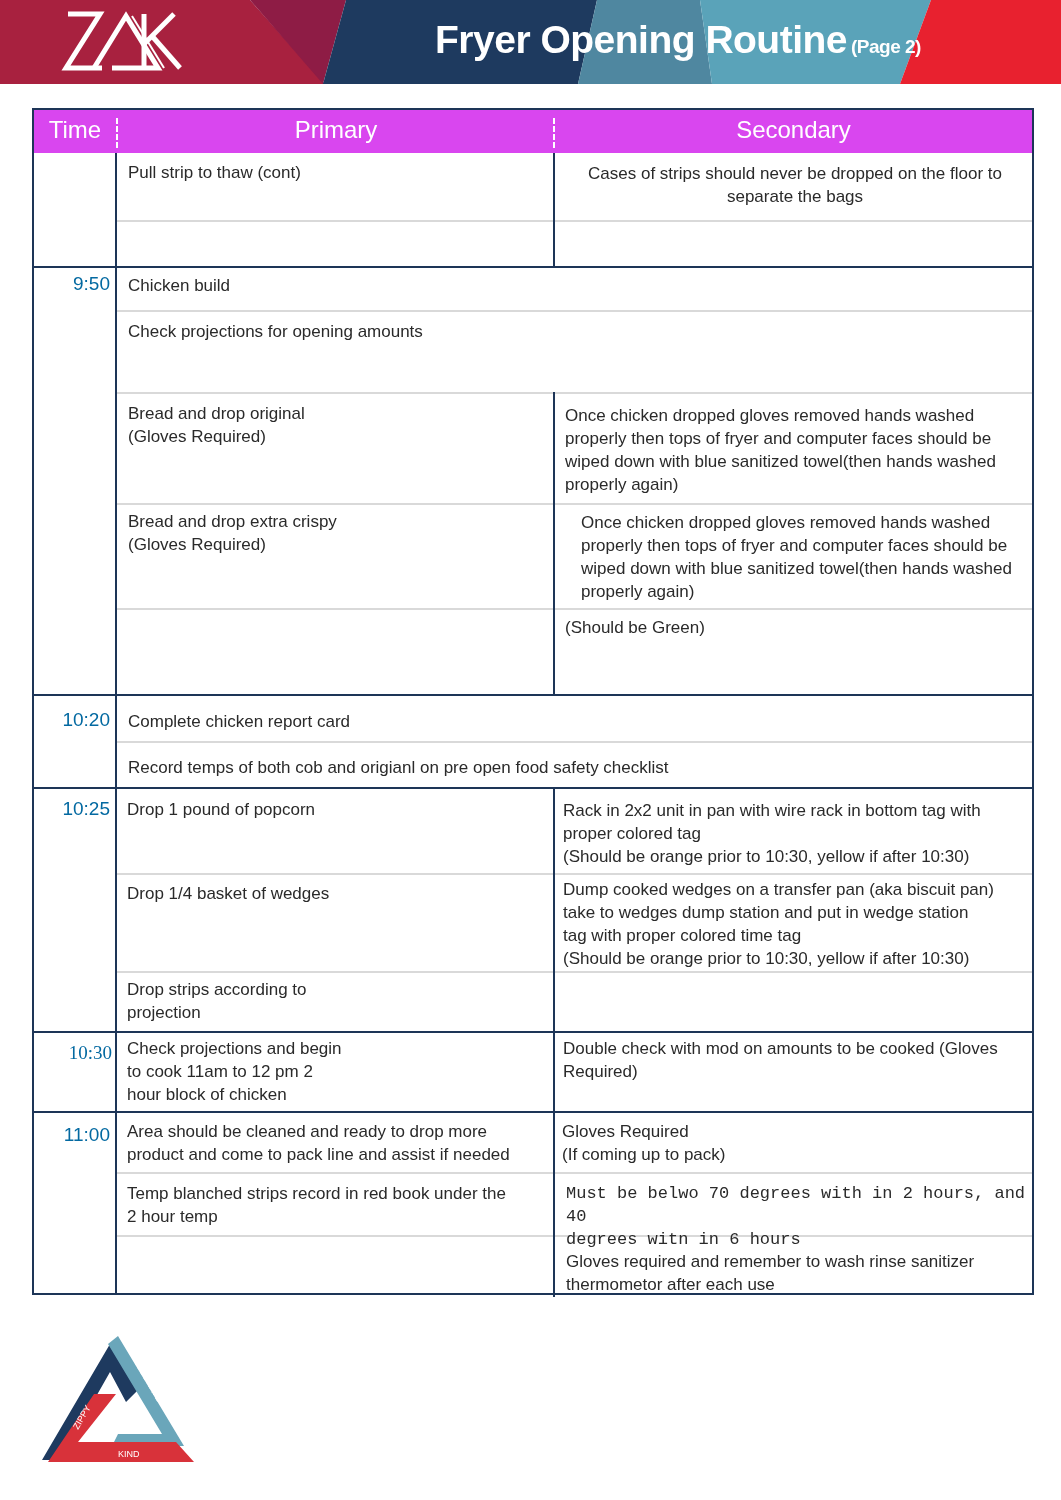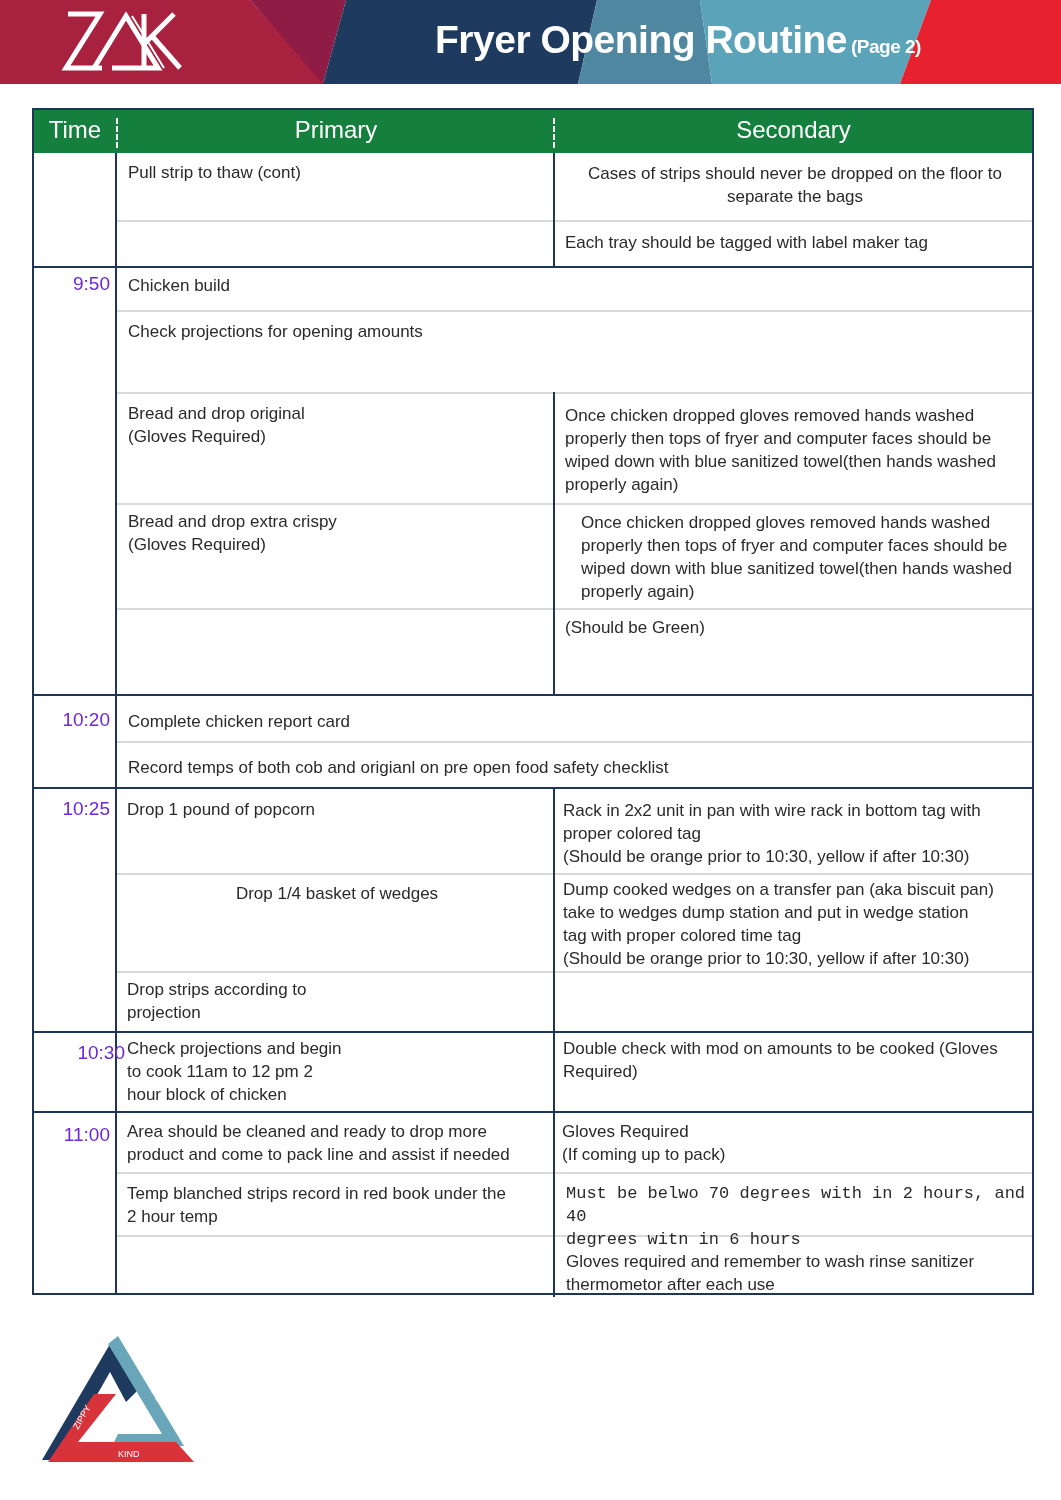--- a/index.html
+++ b/index.html
@@ -2,25 +2,25 @@
 <html><head>
 <meta charset="utf-8">
 <style>
   html, body { margin:0; padding:0; }
   body { width:1061px; height:1500px; background:#ffffff; position:relative; overflow:hidden; font-family:"Liberation Sans", sans-serif; color:#222; }
   .banner { position:absolute; left:0; top:0; width:1061px; height:104px; overflow:hidden; }
   .banner svg { position:absolute; left:0; top:0; }
   .title { position:absolute; left:435px; top:18px; color:#fff; font-family:"Liberation Sans", sans-serif; font-weight:bold; font-size:39px; letter-spacing:-0.5px; white-space:nowrap; }
   .title .sub { font-size:19px; margin-left:4px; }
   .table { position:absolute; left:32px; top:108px; width:1002px; height:1187px; border:2px solid #1d3557; box-sizing:border-box; }
-  .thead { position:absolute; left:0; top:0; width:100%; height:43px; background:#15803d; }
+  .thead { position:absolute; left:0; top:0; width:100%; height:43px; background:#d946ef; }
   .th { position:absolute; top:6px; color:#fff; font-size:24px; text-align:center; }
   .dash { position:absolute; top:8px; width:0; height:30px; border-left:2px dashed #fff; }
   .cell { position:absolute; font-size:17px; line-height:23px; color:#2a2a2a; box-sizing:border-box; }
-  .time { position:absolute; font-size:19px; color:#6d28d9; text-align:right; width:76px; }
+  .time { position:absolute; font-size:19px; color:#0369a1; text-align:right; width:76px; }
   .hline { position:absolute; height:0; }
   .hl-thick { border-top:2px solid #1d3557; }
   .hl-thin { border-top:2px solid #d9d9d9; }
   .vline { position:absolute; width:0; border-left:2px solid #1d3557; }
   .footer-logo { position:absolute; left:38px; top:1330px; }
 </style>
 </head>
 <body>
 
 <div class="banner">
@@ -75,50 +75,49 @@
   <div class="hline hl-thin" style="left:83px;right:0;top:861px;"></div>
   <div class="hline hl-thin" style="left:83px;right:0;top:1062px;"></div>
   <div class="hline hl-thin" style="left:83px;right:0;top:1125px;"></div>
 
   <div class="vline" style="left:519px;top:43px;height:113px;"></div>
   <div class="vline" style="left:519px;top:282px;height:302px;"></div>
   <div class="vline" style="left:519px;top:677px;height:510px;"></div>
 
   <div class="cell" style="left:94px;top:51px;width:420px;">Pull strip to thaw (cont)</div>
   <div class="cell" style="left:531px;top:52px;width:460px;text-align:center;">Cases of strips should never be dropped on the floor to separate the bags</div>
-  <div class="cell" style="left:531px;top:121px;width:460px;">Each tray should be tagged with label maker tag</div>
 
   <div class="time" style="left:0;top:163px;">9:50</div>
   <div class="cell" style="left:94px;top:164px;width:880px;">Chicken build</div>
   <div class="cell" style="left:94px;top:210px;width:880px;">Check projections for opening amounts</div>
   <div class="cell" style="left:94px;top:292px;width:420px;white-space:pre-line;">Bread and drop original
 (Gloves Required)</div>
   <div class="cell" style="left:531px;top:294px;width:460px;">Once chicken dropped gloves removed hands washed properly then tops of fryer and computer faces should be wiped down with blue sanitized towel(then hands washed properly again)</div>
   <div class="cell" style="left:94px;top:400px;width:420px;white-space:pre-line;">Bread and drop extra crispy
 (Gloves Required)</div>
   <div class="cell" style="left:547px;top:401px;width:445px;">Once chicken dropped gloves removed hands washed properly then tops of fryer and computer faces should be wiped down with blue sanitized towel(then hands washed properly again)</div>
   <div class="cell" style="left:531px;top:506px;width:460px;">(Should be Green)</div>
 
   <div class="time" style="left:0;top:599px;">10:20</div>
   <div class="cell" style="left:94px;top:600px;width:880px;">Complete chicken report card</div>
   <div class="cell" style="left:94px;top:646px;width:880px;">Record temps of both cob and origianl on pre open food safety checklist</div>
 
   <div class="time" style="left:0;top:688px;">10:25</div>
   <div class="cell" style="left:93px;top:688px;width:420px;">Drop 1 pound of popcorn</div>
   <div class="cell" style="left:529px;top:689px;width:465px;white-space:pre-line;">Rack in 2x2 unit in pan with wire rack in bottom tag with proper colored tag
 (Should be orange prior to 10:30, yellow if after 10:30)</div>
-  <div class="cell" style="left:93px;top:772px;width:420px;text-align:center;">Drop 1/4 basket of wedges</div>
+  <div class="cell" style="left:93px;top:772px;width:420px;">Drop 1/4 basket of wedges</div>
   <div class="cell" style="left:529px;top:768px;width:465px;white-space:pre-line;">Dump cooked wedges on a transfer pan (aka biscuit pan)
 take to wedges dump station and put in wedge station
 tag with proper colored time tag
 (Should be orange prior to 10:30, yellow if after 10:30)</div>
   <div class="cell" style="left:93px;top:868px;width:420px;white-space:pre-line;">Drop strips according to
 projection</div>
 
-  <div class="time" style="left:15px;top:932px;">10:30</div>
+  <div class="time" style="left:2px;top:932px;font-family:Liberation Serif, serif;">10:30</div>
   <div class="cell" style="left:93px;top:927px;width:420px;white-space:pre-line;">Check projections and begin
 to cook 11am to 12 pm 2
 hour block of chicken</div>
   <div class="cell" style="left:529px;top:927px;width:465px;">Double check with mod on amounts to be cooked (Gloves Required)</div>
 
   <div class="time" style="left:0;top:1014px;">11:00</div>
   <div class="cell" style="left:93px;top:1010px;width:425px;white-space:pre-line;">Area should be cleaned  and ready to drop more
 product and come to pack line and assist if needed</div>
   <div class="cell" style="left:528px;top:1010px;width:465px;white-space:pre-line;">Gloves Required
 (If coming up to pack)</div>

